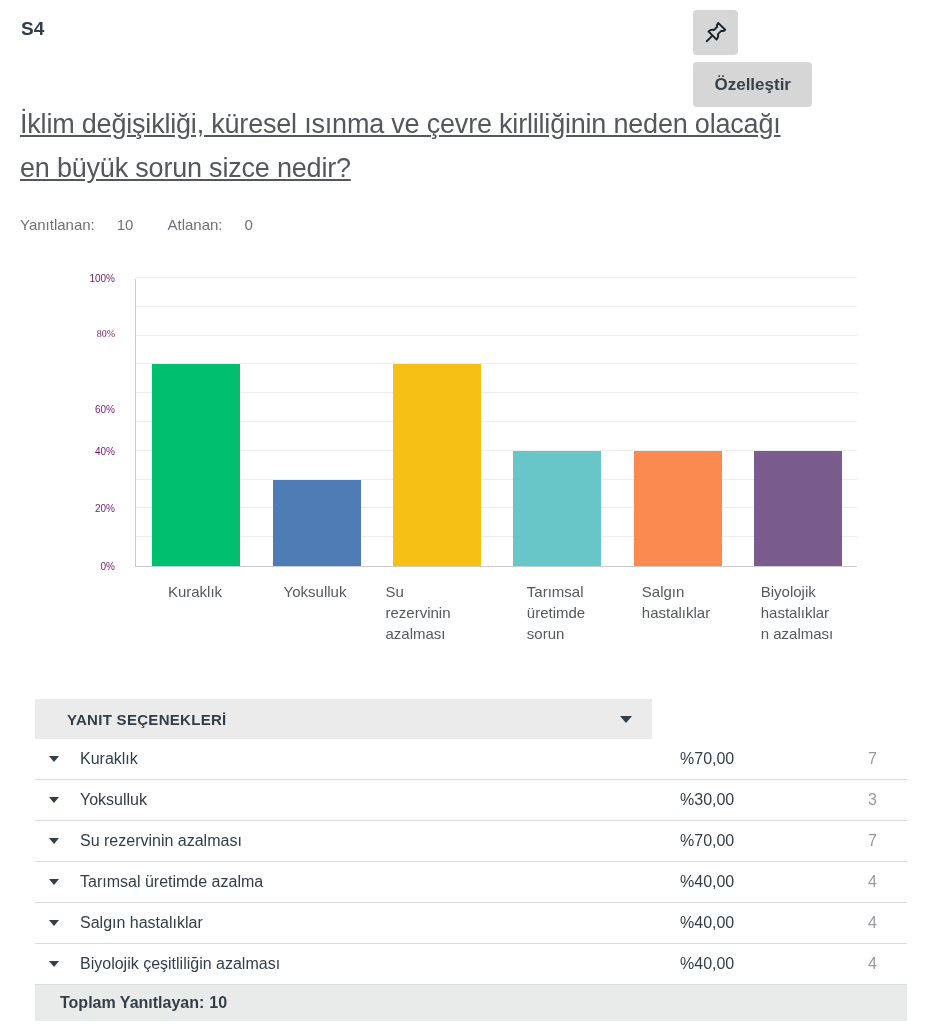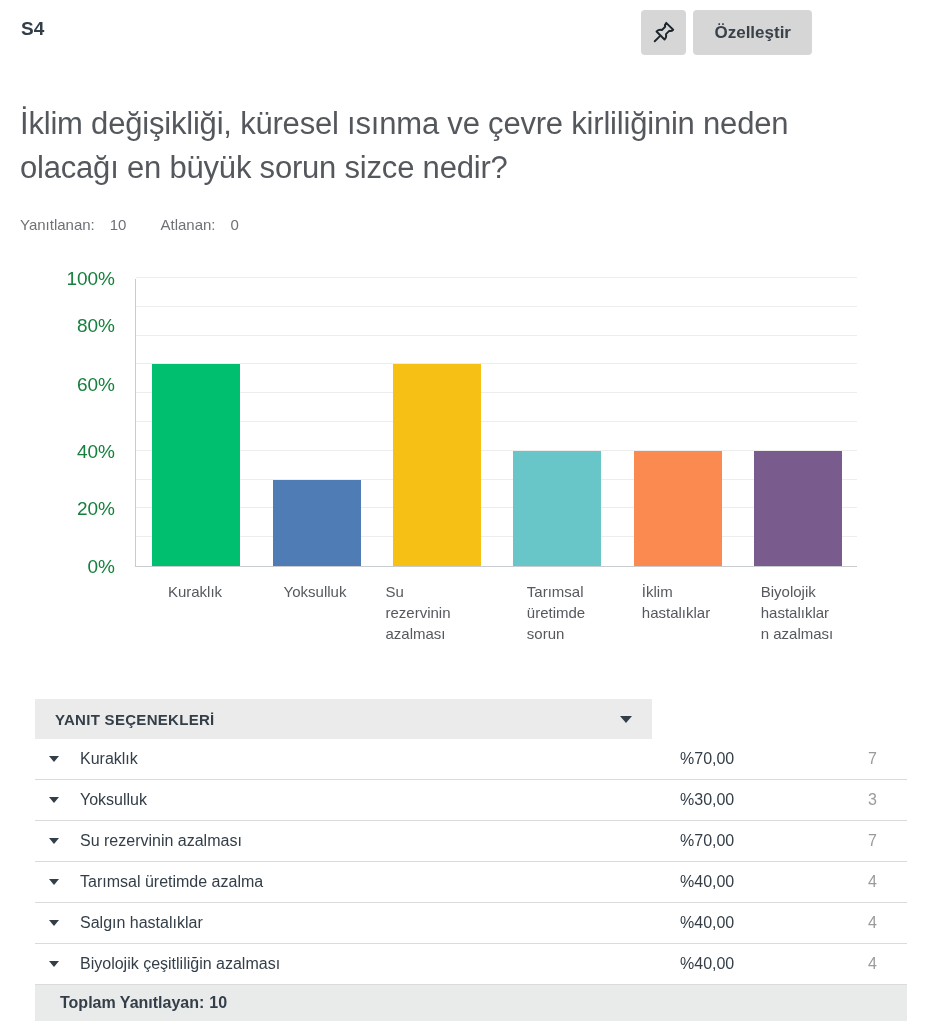--- a/index.html
+++ b/index.html
@@ -3,53 +3,53 @@
 <meta charset="utf-8">
 <style>
   * { margin:0; padding:0; box-sizing:border-box; }
   html,body { width:949px; height:1024px; background:#ffffff; overflow:hidden;
               font-family:"Liberation Sans", sans-serif; }
   .page { position:relative; width:828px; height:1024px; background:#fff; }
 
   
   .topbar { position:relative; height:56px; }
   .qnum { position:absolute; left:21px; top:18px; font-size:19px; font-weight:bold; color:#333e48; }
-  .btns { position:absolute; top:10px; right:16px; display:flex; gap:7px; }
+  .btns { position:absolute; top:10px; right:16px; display:flex; gap:7px;flex-direction:column; }
   .btn { height:45px; background:#d6d6d6; border:none; border-radius:4px;
          font-family:"Liberation Sans", sans-serif; font-size:17px; font-weight:bold;
          color:#39424a; padding:0 21px; display:flex; align-items:center; cursor:pointer; }
   .btn-icon { width:45px; padding:0; justify-content:center; }
   .caret-down { width:0; height:0; border-left:6px solid transparent; border-right:6px solid transparent;
                 border-top:7px solid #39424a; margin-left:11px; display:inline-block; }
 
   
-  .title { margin:46px 20px 0 20px; font-size:31px; font-weight:400; line-height:44px;
-           color:#54585d; letter-spacing:-0.2px; }
+  .title { margin:46px 20px 0 20px; font-size:27px; font-weight:400; line-height:44px;
+           color:#54585d; letter-spacing:-0.2px;text-decoration:underline; }
   .stats { margin:26px 20px 0 20px; font-size:15px; color:#6e7175; display:flex; gap:34px; }
-  .stat  { display:flex; gap:15px; }
+  .stat  { display:flex; gap:22px; }
 
   
   .chart-wrap { position:relative; margin-top:46px; height:384px; }
   .plot { position:absolute; left:135px; top:0; width:722px; height:288px;
           border-left:1px solid #c9cccf; border-bottom:1px solid #c9cccf; }
   .gridline { position:absolute; left:0; width:100%; height:1px; background:#ededed; }
   .ylabels { position:absolute; left:5px; top:0; width:120px; height:288px; }
   .ytick { position:absolute; right:10px; width:110px; text-align:right;
-           font-size:19px; color:#15803d; line-height:18px; }
+           font-size:10px; color:#701a75; line-height:18px; }
   .bar { position:absolute; bottom:0; }
   .xlabels { position:absolute; left:135px; top:302px; width:722px; }
   .xslot { position:absolute; top:0; display:flex; justify-content:center; }
   .xlabel { text-align:left; font-size:15px; color:#55595e; line-height:21px; }
 
   
   .table { margin:36px 42px 0 35px; width:872px; }
   .thead { display:flex; height:40px; }
   .th { background:#ebebeb; display:flex; align-items:center; font-size:15px; font-weight:bold;
         color:#333e48; letter-spacing:0.3px; cursor:pointer; }
-  .th1 { width:617px; margin-right:6px; padding-left:20px; }
+  .th1 { width:617px; margin-right:6px; padding-left:32px; }
   .th2 { flex:1; padding-left:22px; }
   .th-caret { width:0; height:0; border-left:6px solid transparent; border-right:6px solid transparent;
               border-top:7px solid #333e48; margin-left:auto; }
   .th1 .th-caret { margin-right:20px; }
   .th2 .th-caret { margin-right:15px; }
   .row { position:relative; height:41px; border-bottom:1px solid #dbdbdb;
          display:flex; align-items:center; }
   .row-caret { width:0; height:0; border-left:5px solid transparent; border-right:5px solid transparent;
                border-top:6px solid #333e48; margin-left:14px; cursor:pointer; }
   .row-label { margin-left:21px; font-size:16px; color:#333e48; }
@@ -90,22 +90,22 @@
       <span>Atlanan:</span>
       <span>0</span>
     </span>
   </div>
 
   <div class="chart-wrap">
     <div class="ylabels">
         <div class="ytick" style="bottom: -9px;">0%</div>
         <div class="ytick" style="bottom: 48.6px;">20%</div>
         <div class="ytick" style="bottom: 106.2px;">40%</div>
-        <div class="ytick" style="bottom: 173px;">60%</div>
-        <div class="ytick" style="bottom: 232px;">80%</div>
+        <div class="ytick" style="bottom: 148px;">60%</div>
+        <div class="ytick" style="bottom: 224px; font-family: Liberation Serif, serif;">80%</div>
         <div class="ytick" style="bottom: 279px;">100%</div>
       </div>
     <div class="plot">
         <div class="gridline" style="bottom: 28.8px;"></div>
         <div class="gridline" style="bottom: 57.6px;"></div>
         <div class="gridline" style="bottom: 86.4px;"></div>
         <div class="gridline" style="bottom: 115.2px;"></div>
         <div class="gridline" style="bottom: 144px;"></div>
         <div class="gridline" style="bottom: 172.8px;"></div>
         <div class="gridline" style="bottom: 201.6px;"></div>
@@ -139,21 +139,21 @@
         </div>
         <div class="xslot" style="left: 361px; width: 120px;">
           <div class="xlabel">
             <div>Tarımsal</div>
             <div>üretimde</div>
             <div>sorun</div>
           </div>
         </div>
         <div class="xslot" style="left: 481px; width: 120px;">
           <div class="xlabel">
-            <div>İklim</div>
+            <div>Salgın</div>
             <div>hastalıklar</div>
           </div>
         </div>
         <div class="xslot" style="left: 602px; width: 120px;">
           <div class="xlabel">
             <div>Biyolojik</div>
             <div>hastalıklar</div>
             <div>n azalması</div>
           </div>
         </div>

